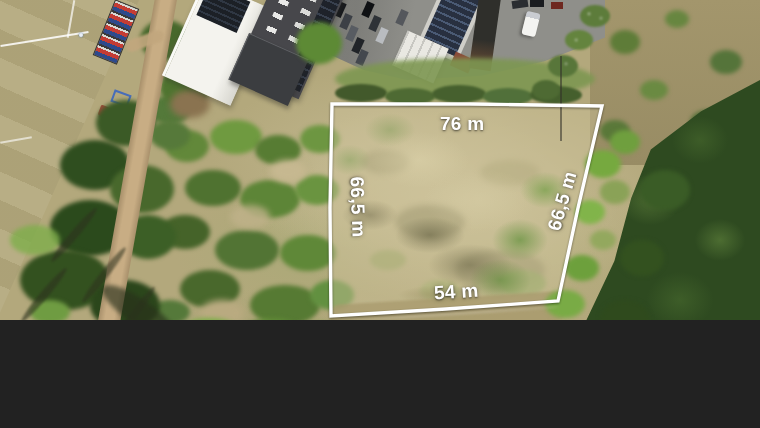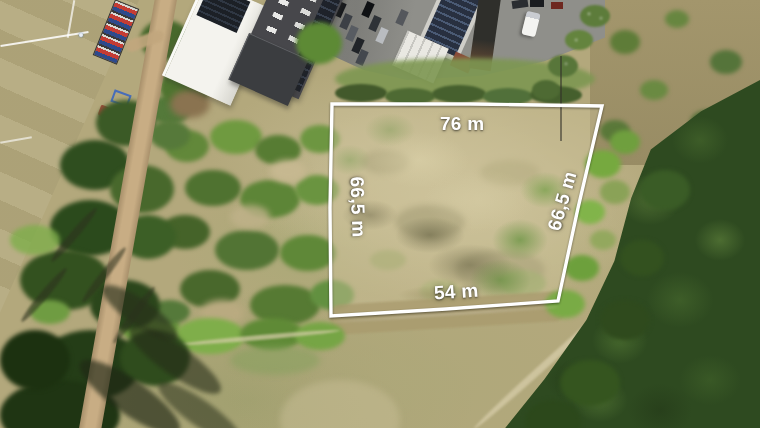--- a/index.html
+++ b/index.html
@@ -1,16 +1,16 @@
 <!DOCTYPE html>
 <html><head>
 <meta charset="utf-8">
 <style>
   html,body{margin:0;padding:0;background:#222;}
-  .scene{position:relative;width:760px;height:428px;overflow:hidden;
+  .scene{position:relative;width:760px;height:320px;overflow:hidden;
     font-family:"Liberation Sans",sans-serif;
     background-color:#b3a87c;
     background-image:
       radial-gradient(ellipse 300px 150px at 460px 200px, rgba(209,199,160,.85), transparent 70%),
       radial-gradient(ellipse 240px 130px at 380px 160px, rgba(196,186,146,.8), transparent 70%),
       radial-gradient(ellipse 280px 150px at 420px 380px, rgba(174,168,122,.9), transparent 70%),
       radial-gradient(ellipse 320px 160px at 250px 400px, rgba(156,158,108,.8), transparent 70%),
       radial-gradient(ellipse 200px 110px at 520px 250px, rgba(182,176,128,.7), transparent 70%),
       radial-gradient(ellipse 180px 100px at 300px 250px, rgba(168,170,118,.7), transparent 70%);}
   .abs{position:absolute;}

